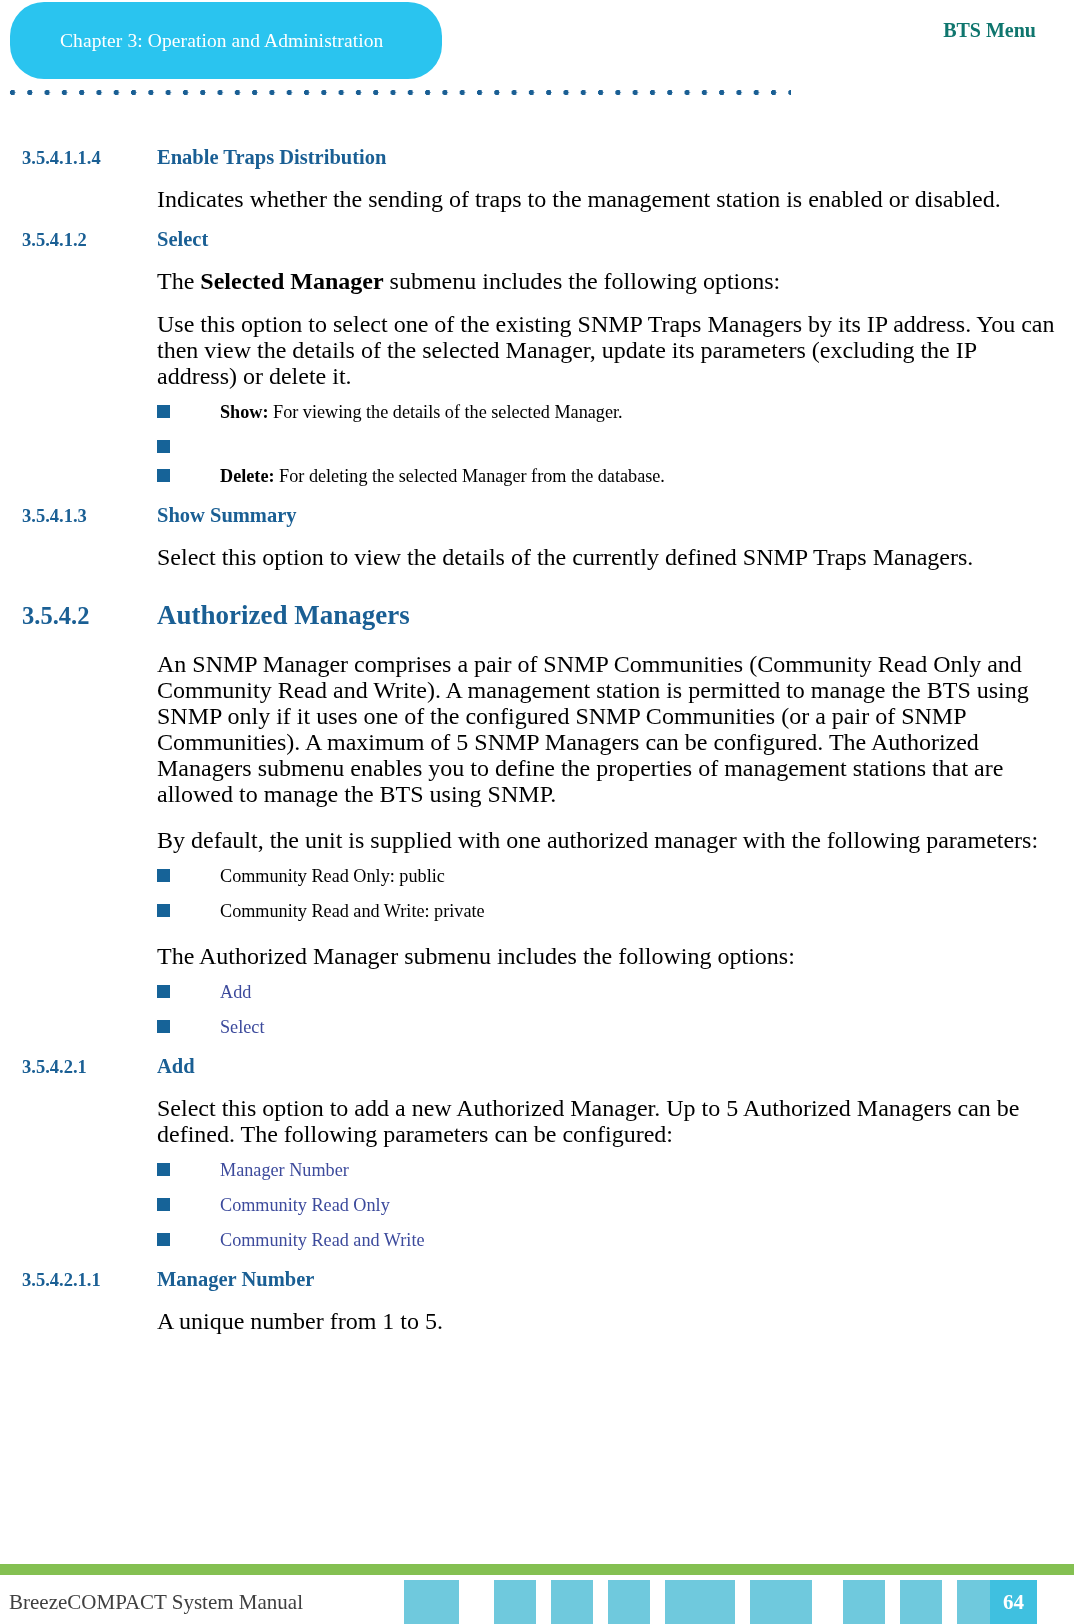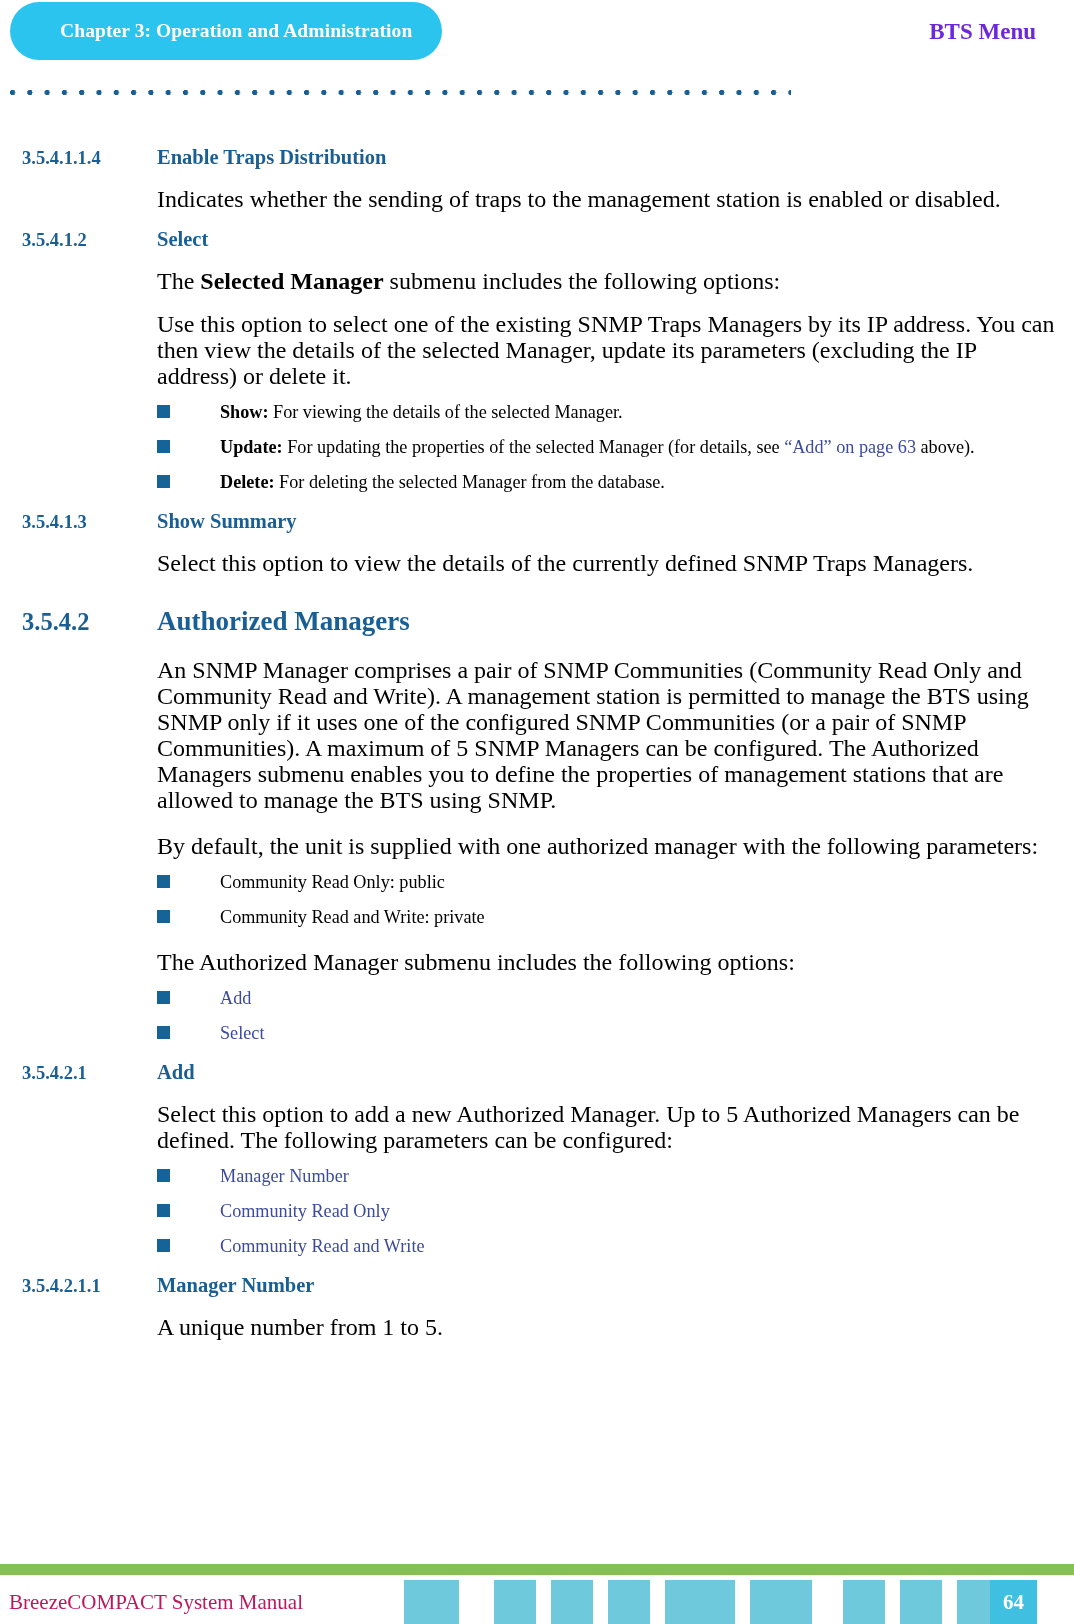--- a/index.html
+++ b/index.html
@@ -21,40 +21,39 @@
     top: 0;
     left: 0;
     width: 1074px;
     height: 110px;
   }
   .chapter-pill {
     position: absolute;
     left: 10px;
     top: 2px;
     width: 432px;
-    height: 58px;
+    height: 77px;
     background: #2ac4ef;
     border-radius: 34px;
     display: flex;
     align-items: center;
-    font-weight: bold;
   }
   .chapter-pill-label {
     color: #ffffff;
     font-size: 19.5px;
     padding-left: 50px;
     letter-spacing: 0.1px;
     white-space: nowrap;
   }
   .header-right-label {
     position: absolute;
     right: 38px;
     top: 19px;
-    color: #6d28d9;
-    font-size: 23px;
+    color: #0f766e;
+    font-size: 20px;
     font-weight: bold;
     white-space: nowrap;
   }
   .dot-rule {
     position: absolute;
     left: 9px;
     top: 89px;
     width: 782px;
     height: 7px;
     background-image: radial-gradient(circle at 3.5px 3.5px, #1a5f94 2.6px, rgba(255,255,255,0) 2.9px);
@@ -169,21 +168,21 @@
     top: 34px;
     width: 1074px;
     height: 11px;
     background: #84c052;
   }
   .footer-title {
     position: absolute;
     left: 9px;
     top: 60px;
     font-size: 21px;
-    color: #be185d;
+    color: #404040;
     white-space: nowrap;
   }
   .footer-blocks {
     position: absolute;
     left: 404px;
     top: 50px;
     height: 44px;
   }
   .fblock {
     position: absolute;
@@ -232,21 +231,20 @@
   </p>
   <p class="body-para">Use this option to select one of the existing SNMP Traps Managers by its IP address. You can then view the details of the selected Manager, update its parameters (excluding the IP address) or delete it.</p>
 
   <ul class="bullet-list">
     <li class="bullet-item">
       <span class="bullet-sq"></span>
       <span class="bullet-text"><b>Show:</b><span> For viewing the details of the selected Manager.</span></span>
     </li>
     <li class="bullet-item">
       <span class="bullet-sq"></span>
-      <span class="bullet-text"><b>Update:</b><span> For updating the properties of the selected Manager (for details, see </span><span class="xref">“Add” on page 63</span><span> above).</span></span>
     </li>
     <li class="bullet-item">
       <span class="bullet-sq"></span>
       <span class="bullet-text"><b>Delete:</b><span> For deleting the selected Manager from the database.</span></span>
     </li>
   </ul>
 
   <div class="h4">
     <span class="num">3.5.4.1.3</span>
     <span class="txt">Show Summary</span>

